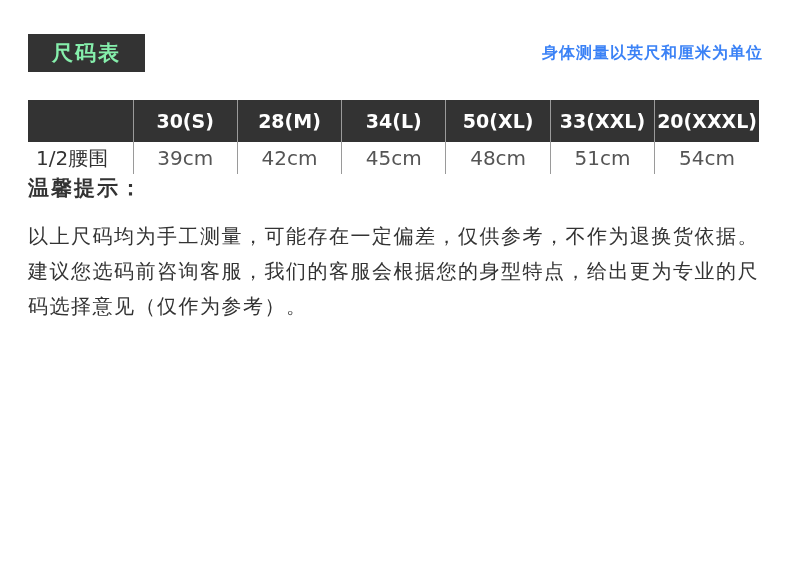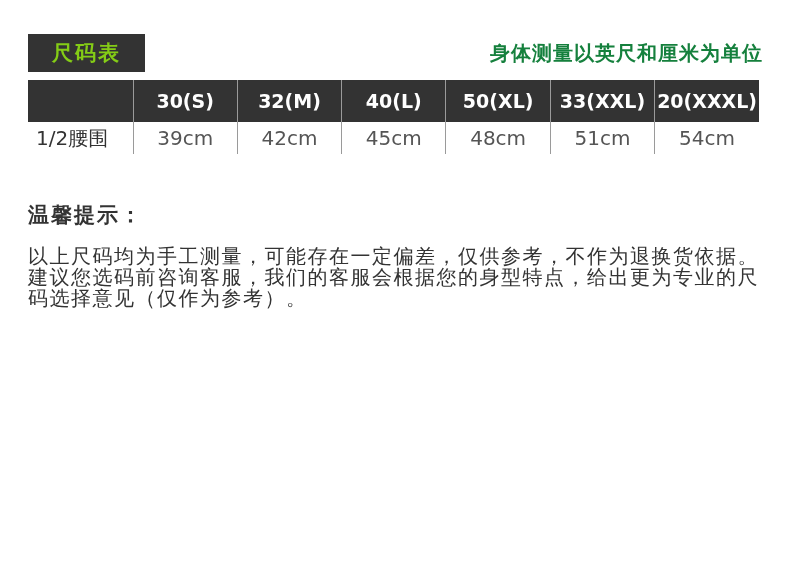--- a/index.html
+++ b/index.html
@@ -22,40 +22,40 @@
 
   
   .top-bar {
     display: flex;
     justify-content: space-between;
     align-items: center;
     height: 38px;
   }
   .badge {
     background: var(--header-bg);
-    color: #84cc16;
+    color: #86efac;
     font-size: 21px;
     font-weight: 700;
     line-height: 38px;
     padding: 0 24px;
     letter-spacing: 2px;
   }
   .subtitle {
-    font-size: 20px;
+    font-size: 16px;
     font-weight: 700;
-    color: #15803d;
+    color: #3b82f6;
     letter-spacing: 1px;
   }
 
   
   table.size-table {
     border-collapse: collapse;
     table-layout: fixed;
     width: 731px;
-    margin-top: 8px;
+    margin-top: 28px;
   }
   col.c-label { width: 105px; }
   .size-table th {
     background: var(--header-bg);
     color: #ffffff;
     font-size: 19px;
     font-weight: 700;
     height: 42px;
     text-align: center;
     padding: 0;
@@ -70,31 +70,31 @@
     padding: 0;
   }
   .size-table td.rowlabel {
     text-align: left;
     padding-left: 8px;
     color: var(--text-dark);
   }
   .size-table tbody tr:nth-child(even) td { background: var(--stripe-bg); }
 
   
-  .notice { margin-top: 47px; }
+  .notice { }
   .notice-title {
     font-size: 21px;
     font-weight: 700;
     color: var(--text-dark);
     letter-spacing: 2px;
   }
   .notice-body {
     margin: 17px 0 0;
     font-size: 20px;
-    line-height: 21px;
+    line-height: 35px;
     color: var(--text-dark);
     letter-spacing: 1.5px;
     width: 741px;
   }
 </style>
 </head>
 <body>
 
 <div class="page">
 
@@ -110,22 +110,22 @@
         <col>
         <col>
         <col>
         <col>
         <col>
     </colgroup>
     <thead>
       <tr>
         <th></th>
         <th>30(S)</th>
-        <th>32(M)</th>
-        <th>40(L)</th>
+        <th>28(M)</th>
+        <th>34(L)</th>
         <th>50(XL)</th>
         <th>33(XXL)</th>
         <th>20(XXXL)</th>
       </tr>
     </thead>
     <tbody>
       <tr>
         <td class="rowlabel">1/2腰围</td>
         <td>39cm</td>
         <td>42cm</td>

